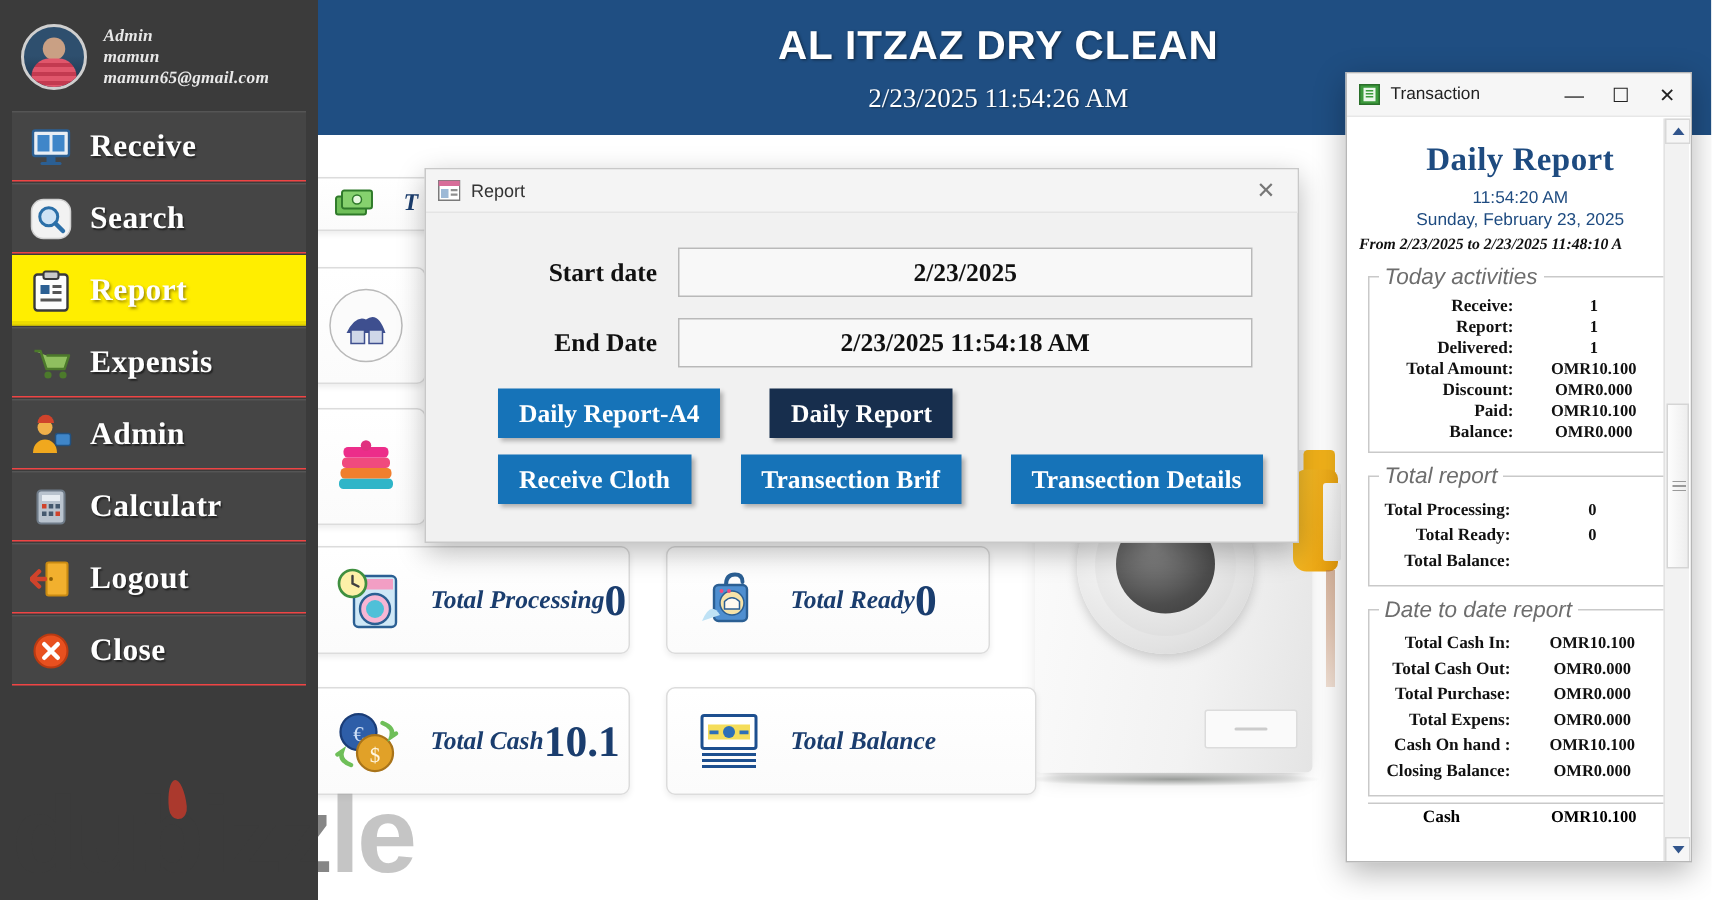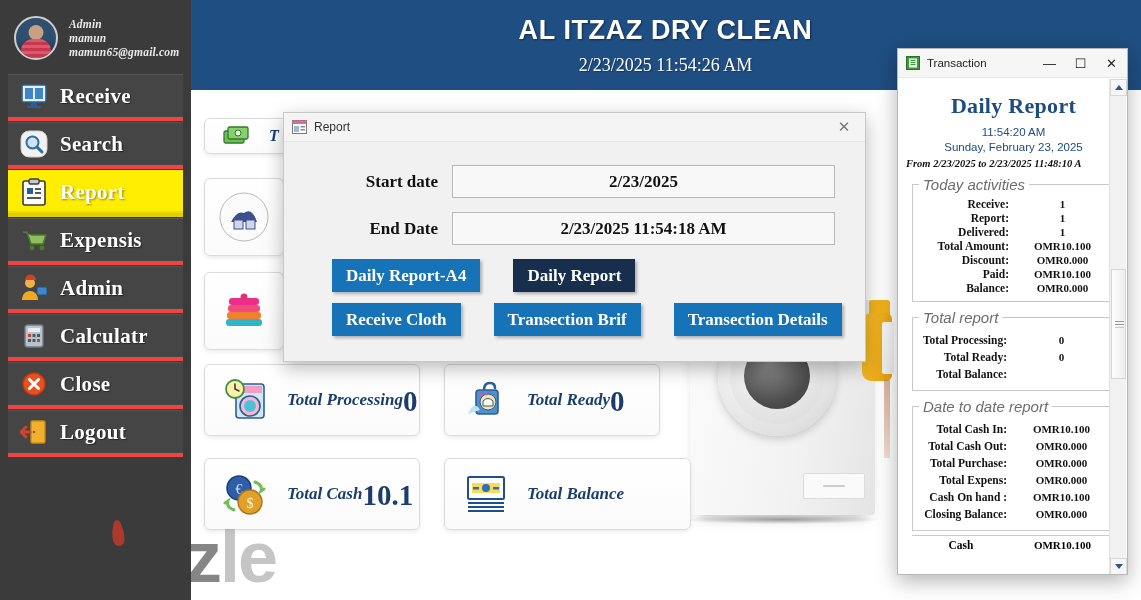--- a/index.html
+++ b/index.html
@@ -5,21 +5,21 @@
   * { box-sizing: border-box; margin: 0; padding: 0; }
   html, body {
     width: 1141px; height: 600px;
     font-family: "Liberation Serif", serif;
     overflow: hidden; background: #ffffff;
   }
   #app { position: relative; width: 1141px; height: 600px; overflow: hidden; }
 
   
   .sidebar {
-    position: absolute; left: 0; top: 0; width: 191px; height: 600px;
+    position: absolute; left: 0; top: 0; width: 212px; height: 600px;
     background: #3b3b3b; z-index: 10;
   }
   .profile { display: flex; align-items: center; padding: 16px 0 0 14px; }
   .avatar {
     width: 44px; height: 44px; border-radius: 50%;
     border: 2px solid #cfcfcf; overflow: hidden; flex: 0 0 auto;
     background: linear-gradient(#2e4f6e 0%, #2e4f6e 48%, #1d3348 100%);
     position: relative;
   }
   .avatar .face {
@@ -31,21 +31,21 @@
     width: 30px; height: 19px; border-radius: 12px 12px 0 0;
     background: repeating-linear-gradient(#e0566b 0 3px, #c33a50 3px 6px);
   }
   .profile-text { margin-left: 11px; color: #e9e9e9; font-style: italic; font-weight: bold; }
   .profile-text div { font-size: 11.5px; line-height: 14px; letter-spacing: .2px; }
 
   .menu { margin-top: 14px; }
   .menu-item {
     position: relative; height: 47px; margin: 0 8px 1px 8px;
     display: flex; align-items: center;
-    background: #454545; border-top: 1px solid #555; border-bottom: 4px solid #ef4444;
+    background: #454545; border-top: 1px solid #555; border-bottom: 1px solid #ef4444;
     color: #ffffff; cursor: pointer;
   }
   .menu-item .mi-icon {
     width: 52px; display: flex; align-items: center; justify-content: center;
     flex: 0 0 auto;
   }
   .menu-item .mi-label {
     font-size: 21px; font-weight: bold; letter-spacing: .3px;
     text-shadow: 1px 1px 1px rgba(0,0,0,.5);
   }
@@ -368,37 +368,37 @@
             <rect x="5" y="15" width="3" height="3" fill="#45596e"></rect>
             <rect x="9.5" y="15" width="3" height="3" fill="#45596e"></rect>
             <rect x="14" y="15" width="3" height="3" fill="#d0432b"></rect>
           </svg>
         </span>
         <span class="mi-label">Calculatr</span>
       </div>
 
       <div class="menu-item">
         <span class="mi-icon">
-          <svg class="ico" width="26" height="26" viewBox="0 0 26 26">
-            <circle cx="13" cy="13" r="11" fill="#e8501f" stroke="#b93a12" stroke-width="1.4"></circle>
-            <path d="M8.5 8.5 l9 9 M17.5 8.5 l-9 9" stroke="#ffffff" stroke-width="3" stroke-linecap="round"></path>
-          </svg>
-        </span>
-        <span class="mi-label">Close</span>
-      </div>
-
-      <div class="menu-item">
-        <span class="mi-icon">
           <svg class="ico" width="28" height="26" viewBox="0 0 28 26">
             <rect x="11" y="2" width="14" height="22" rx="1.5" fill="#f2b02e" stroke="#c98a12" stroke-width="1.4"></rect>
             <circle cx="14" cy="13" r="1.3" fill="#8a5e06"></circle>
             <path d="M2 13 h8 M6 8 l-5 5 l5 5" stroke="#d0432b" stroke-width="3" fill="none" stroke-linecap="round" stroke-linejoin="round"></path>
           </svg>
         </span>
         <span class="mi-label">Logout</span>
+      </div>
+
+      <div class="menu-item">
+        <span class="mi-icon">
+          <svg class="ico" width="26" height="26" viewBox="0 0 26 26">
+            <circle cx="13" cy="13" r="11" fill="#e8501f" stroke="#b93a12" stroke-width="1.4"></circle>
+            <path d="M8.5 8.5 l9 9 M17.5 8.5 l-9 9" stroke="#ffffff" stroke-width="3" stroke-linecap="round"></path>
+          </svg>
+        </span>
+        <span class="mi-label">Close</span>
       </div>
 
     </div>
   </div>
 
   <div class="main">
 
     <div class="header">
       <div class="title">AL ITZAZ DRY CLEAN</div>
       <div class="subtitle">2/23/2025 11:54:26 AM</div>

